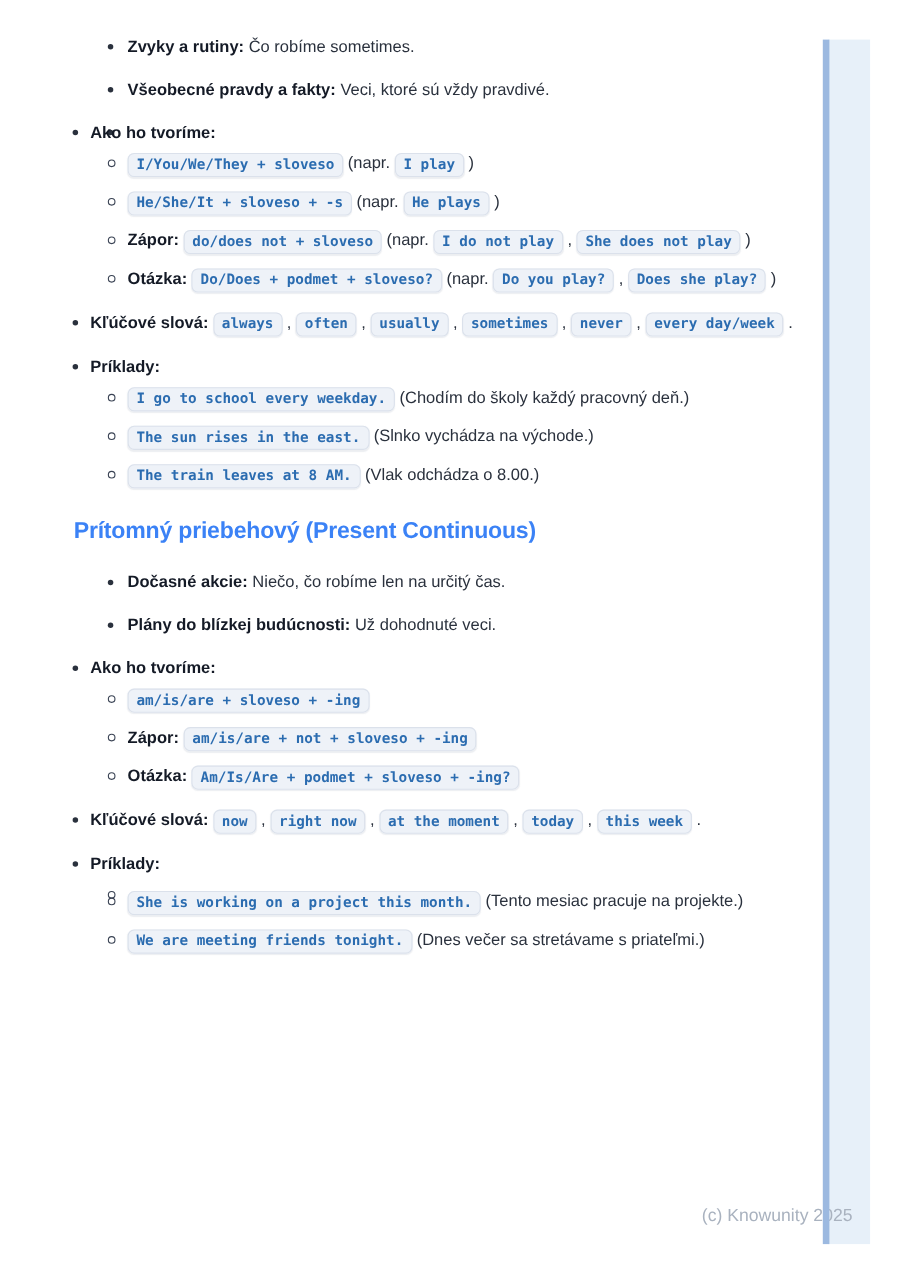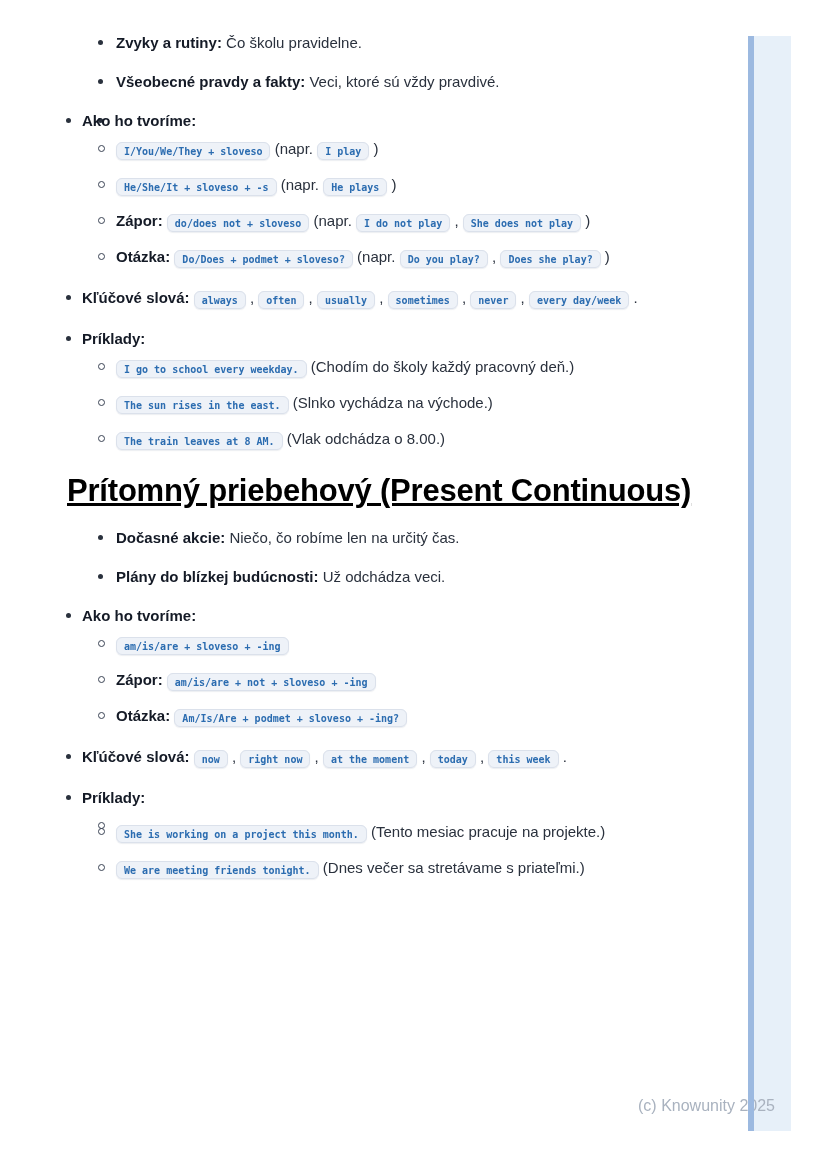--- a/index.html
+++ b/index.html
@@ -12,27 +12,26 @@
     overflow: hidden;
   }
   .content {
     position: relative;
     padding: 30px 0 0 65px;
     width: 676px;
   }
   section { display: block; }
 
   .heading {
-    font-size: 31px;
+    font-size: 21px;
     font-weight: 700;
-    color: #000000;
+    color: #3b82f6;
     letter-spacing: -0.2px;
     margin: 23px 0 19px 2px;
     line-height: 30px;
-    text-decoration: underline;
   }
 
   .list { display: block; }
   .item {
     position: relative;
     font-size: 15px;
     line-height: 25px;
     margin-top: 14px;
   }
   .list > .item:first-child { margin-top: 0; }
@@ -59,21 +58,21 @@
     border: 1.5px solid #3a4354;
     border-radius: 50%;
     background: transparent;
   }
 
   strong { font-weight: 700; color: #141a26; }
 
   .chip {
     font-family: "DejaVu Sans Mono", monospace;
     font-weight: 700;
-    font-size: 10px;
+    font-size: 13px;
     color: #2b6cb0;
     background: #eef2f8;
     border: 1px solid #dbe1eb;
     border-radius: 6px;
     padding: 2.5px 7px;
     box-shadow: 0 1px 1px rgba(100,116,139,0.12);
     -webkit-box-decoration-break: clone;
     box-decoration-break: clone;
   }
 
@@ -101,41 +100,41 @@
   }
 </style>
 </head>
 <body>
 
 <div class="page">
   <div class="content">
 
     <section>
       <div class="list">
-          <div class="item l2 disc"><span class="marker disc"></span><span class="body"><strong>Zvyky a rutiny:</strong><span> Čo školu pravidelne.</span></span></div>
+          <div class="item l2 disc"><span class="marker disc"></span><span class="body"><strong>Zvyky a rutiny:</strong><span> Čo robíme sometimes.</span></span></div>
           <div class="item l2 disc"><span class="marker disc"></span><span class="body"><strong>Všeobecné pravdy a fakty:</strong><span> Veci, ktoré sú vždy pravdivé.</span></span></div>
           <div class="item l2 disc"><span class="marker disc"></span></div>
           <div class="item l1 disc"><span class="marker disc"></span><span class="body"><strong>Ako ho tvoríme:</strong></span></div>
           <div class="item l2 circle"><span class="marker circle"></span><span class="body"><code class="chip">I/You/We/They + sloveso</code><span> (napr. </span><code class="chip">I play</code><span> )</span></span></div>
           <div class="item l2 circle"><span class="marker circle"></span><span class="body"><code class="chip">He/She/It + sloveso + -s</code><span> (napr. </span><code class="chip">He plays</code><span> )</span></span></div>
           <div class="item l2 circle"><span class="marker circle"></span><span class="body"><strong>Zápor: </strong><code class="chip">do/does not + sloveso</code><span> (napr. </span><code class="chip">I do not play</code><span> , </span><code class="chip">She does not play</code><span> )</span></span></div>
           <div class="item l2 circle"><span class="marker circle"></span><span class="body"><strong>Otázka: </strong><code class="chip">Do/Does + podmet + sloveso?</code><span> (napr. </span><code class="chip">Do you play?</code><span> , </span><code class="chip">Does she play?</code><span> )</span></span></div>
           <div class="item l1 disc"><span class="marker disc"></span><span class="body"><strong>Kľúčové slová: </strong><code class="chip">always</code><span> , </span><code class="chip">often</code><span> , </span><code class="chip">usually</code><span> , </span><code class="chip">sometimes</code><span> , </span><code class="chip">never</code><span> , </span><code class="chip">every day/week</code><span> .</span></span></div>
           <div class="item l1 disc"><span class="marker disc"></span><span class="body"><strong>Príklady:</strong></span></div>
           <div class="item l2 circle"><span class="marker circle"></span><span class="body"><code class="chip">I go to school every weekday.</code><span> (Chodím do školy každý pracovný deň.)</span></span></div>
           <div class="item l2 circle"><span class="marker circle"></span><span class="body"><code class="chip">The sun rises in the east.</code><span> (Slnko vychádza na východe.)</span></span></div>
           <div class="item l2 circle"><span class="marker circle"></span><span class="body"><code class="chip">The train leaves at 8 AM.</code><span> (Vlak odchádza o 8.00.)</span></span></div>
         </div>
     </section>
 
     <section>
       <h1 class="heading">Prítomný priebehový (Present Continuous)</h1>
       <div class="list">
           <div class="item l2 disc"><span class="marker disc"></span><span class="body"><strong>Dočasné akcie:</strong><span> Niečo, čo robíme len na určitý čas.</span></span></div>
-          <div class="item l2 disc"><span class="marker disc"></span><span class="body"><strong>Plány do blízkej budúcnosti:</strong><span> Už odchádza veci.</span></span></div>
+          <div class="item l2 disc"><span class="marker disc"></span><span class="body"><strong>Plány do blízkej budúcnosti:</strong><span> Už dohodnuté veci.</span></span></div>
           <div class="item l1 disc"><span class="marker disc"></span><span class="body"><strong>Ako ho tvoríme:</strong></span></div>
           <div class="item l2 circle"><span class="marker circle"></span><span class="body"><code class="chip">am/is/are + sloveso + -ing</code></span></div>
           <div class="item l2 circle"><span class="marker circle"></span><span class="body"><strong>Zápor: </strong><code class="chip">am/is/are + not + sloveso + -ing</code></span></div>
           <div class="item l2 circle"><span class="marker circle"></span><span class="body"><strong>Otázka: </strong><code class="chip">Am/Is/Are + podmet + sloveso + -ing?</code></span></div>
           <div class="item l1 disc"><span class="marker disc"></span><span class="body"><strong>Kľúčové slová: </strong><code class="chip">now</code><span> , </span><code class="chip">right now</code><span> , </span><code class="chip">at the moment</code><span> , </span><code class="chip">today</code><span> , </span><code class="chip">this week</code><span> .</span></span></div>
           <div class="item l1 disc"><span class="marker disc"></span><span class="body"><strong>Príklady:</strong></span></div>
           <div class="item l2 circle"><span class="marker circle"></span></div>
           <div class="item l2 circle"><span class="marker circle"></span><span class="body"><code class="chip">She is working on a project this month.</code><span> (Tento mesiac pracuje na projekte.)</span></span></div>
           <div class="item l2 circle"><span class="marker circle"></span><span class="body"><code class="chip">We are meeting friends tonight.</code><span> (Dnes večer sa stretávame s priateľmi.)</span></span></div>
         </div>

